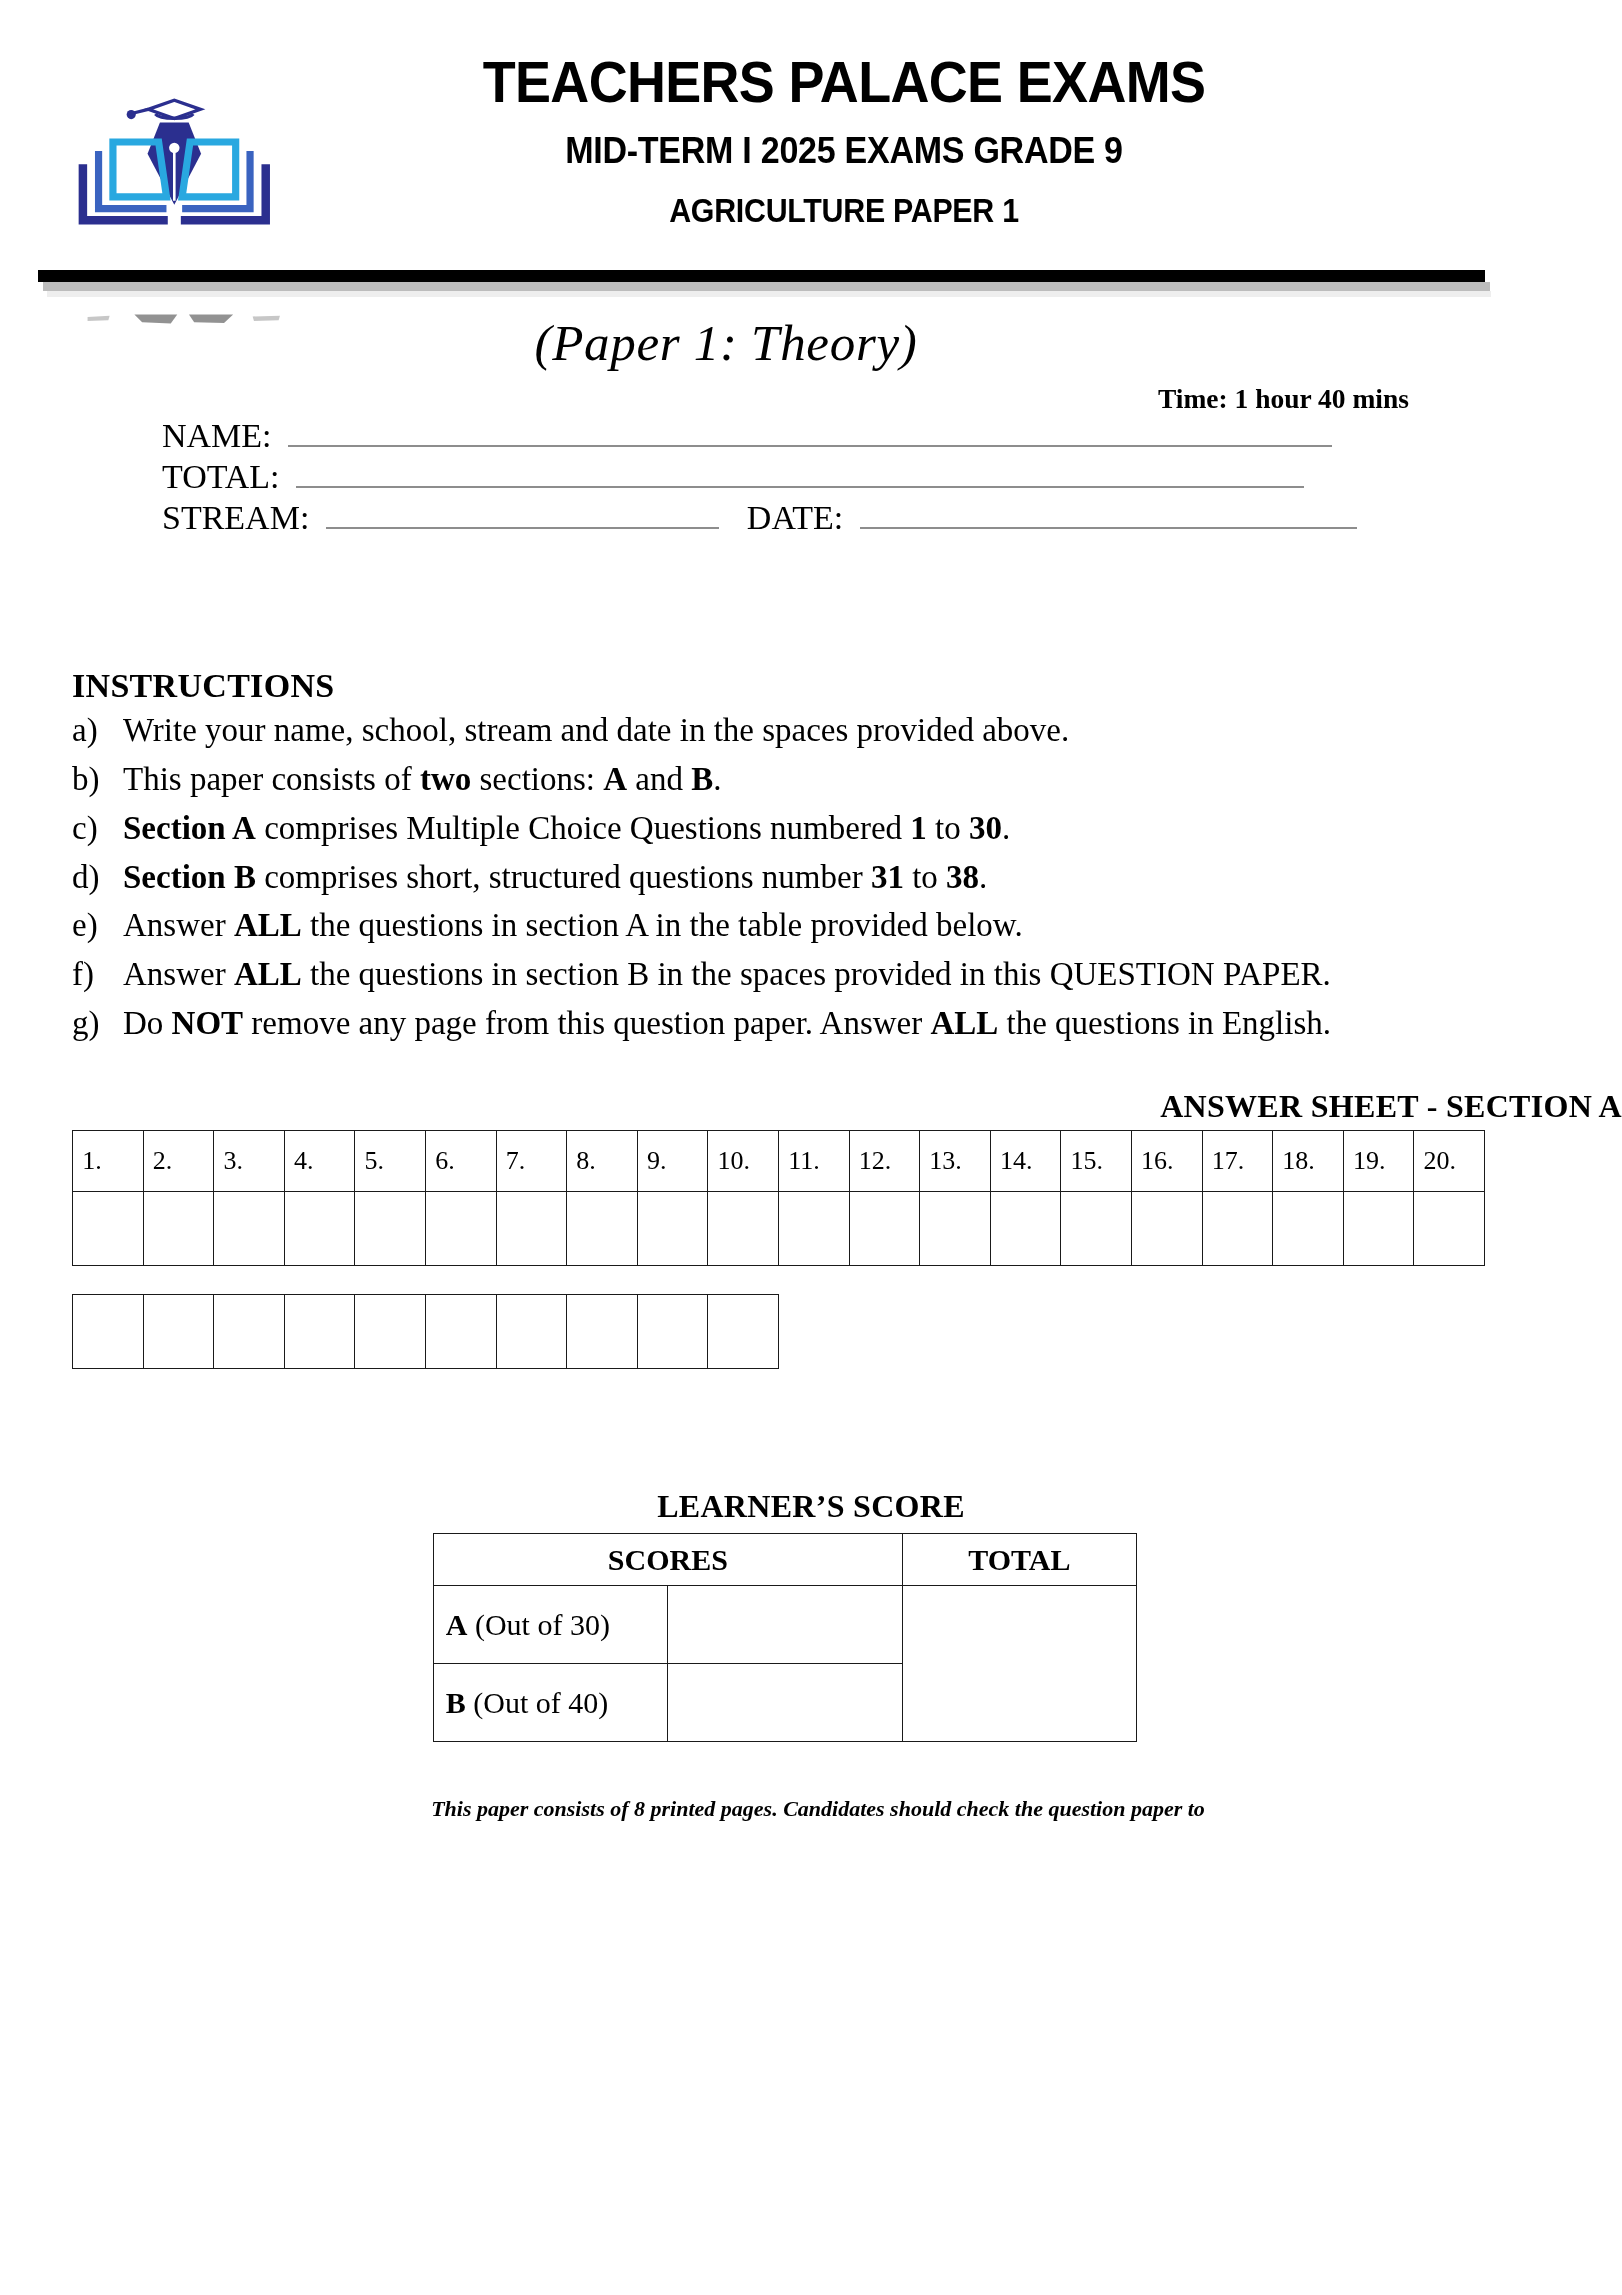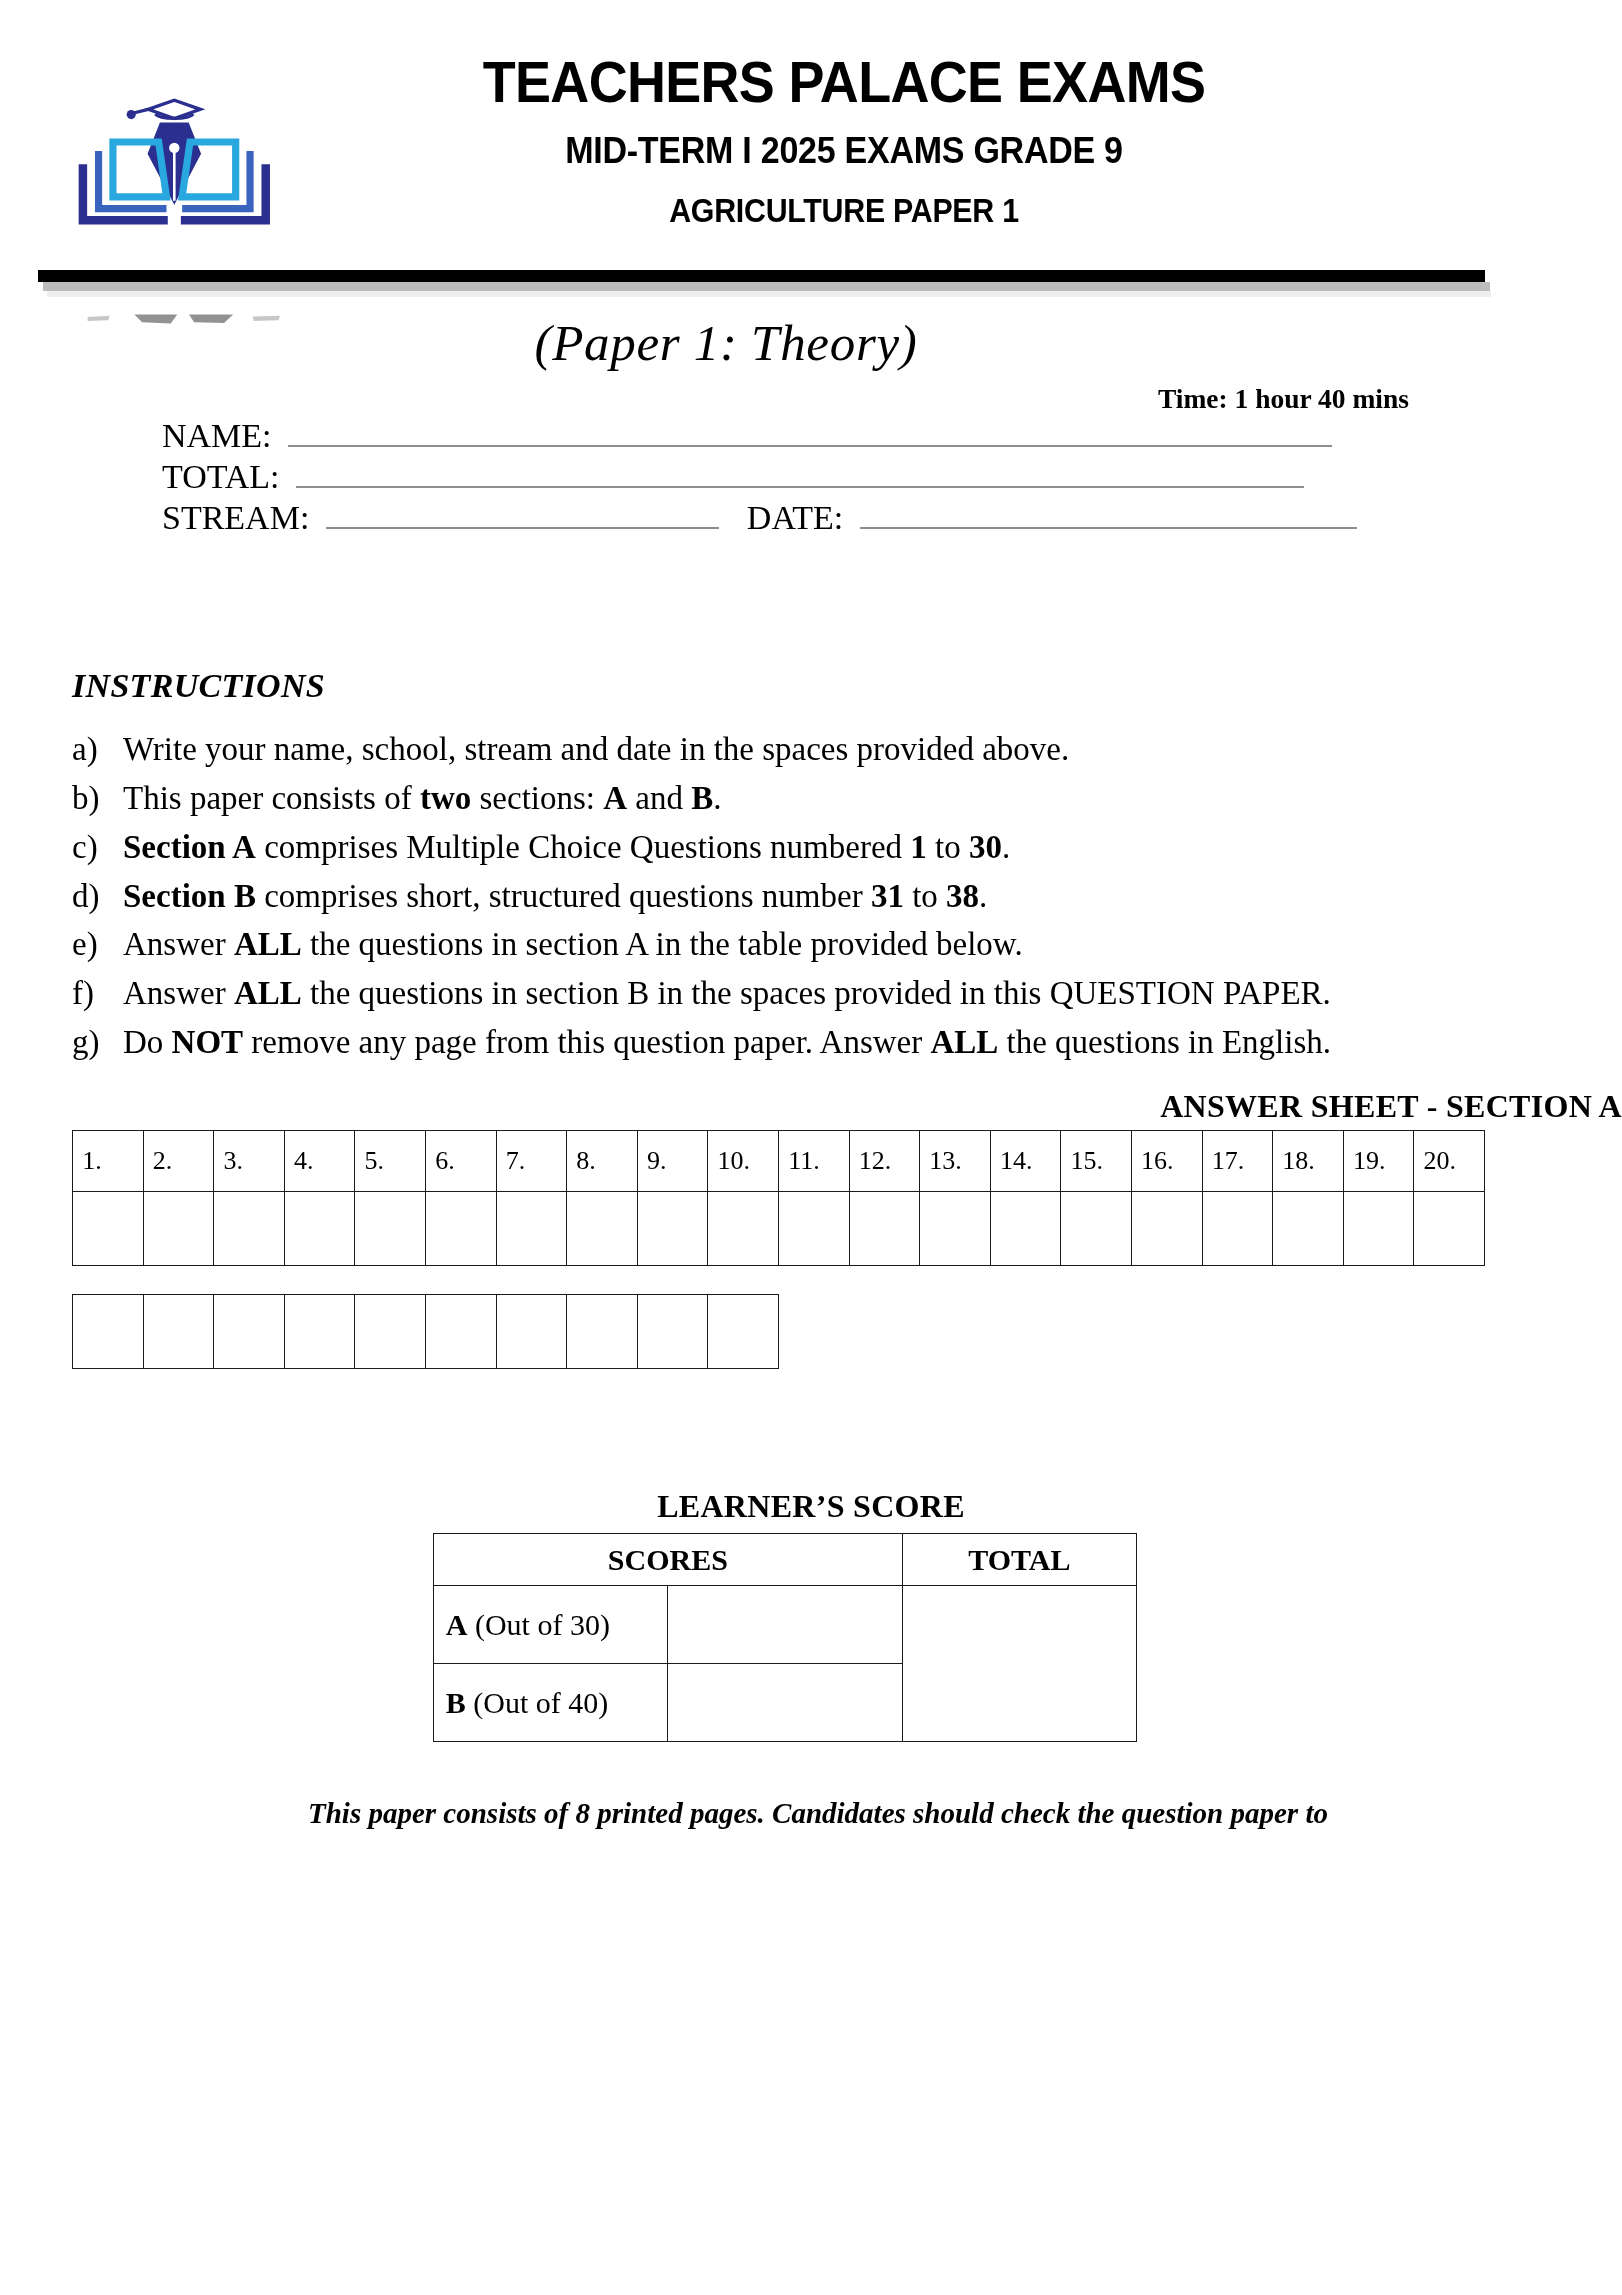--- a/index.html
+++ b/index.html
@@ -170,22 +170,21 @@
   #instructions {
     position: absolute;
     left: 72px;
     top: 667px;
     width: 1498px;
   }
   #instructions-title {
     font-weight: bold;
     font-size: 34px;
     letter-spacing: 0.3px;
-    margin-bottom: 21px;
-    font-style: italic;
+    margin-bottom: 2px;
   }
   .instr-item {
     display: flex;
     font-size: 33px;
     line-height: 1.42;
     margin-bottom: 2px;
   }
   .instr-marker {
     width: 51px;
     flex: 0 0 51px;
@@ -262,21 +261,21 @@
 
   
   #footer-note {
     position: absolute;
     left: 118px;
     top: 1793px;
     width: 1400px;
     text-align: center;
     font-style: italic;
     font-weight: bold;
-    font-size: 29px;
+    font-size: 22px;
     line-height: 1.44;
   }
 </style>
 </head>
 <body>
 
 <div id="header">
 
   <div id="logo">
     <svg viewBox="0 0 340 290" xmlns="http://www.w3.org/2000/svg">

